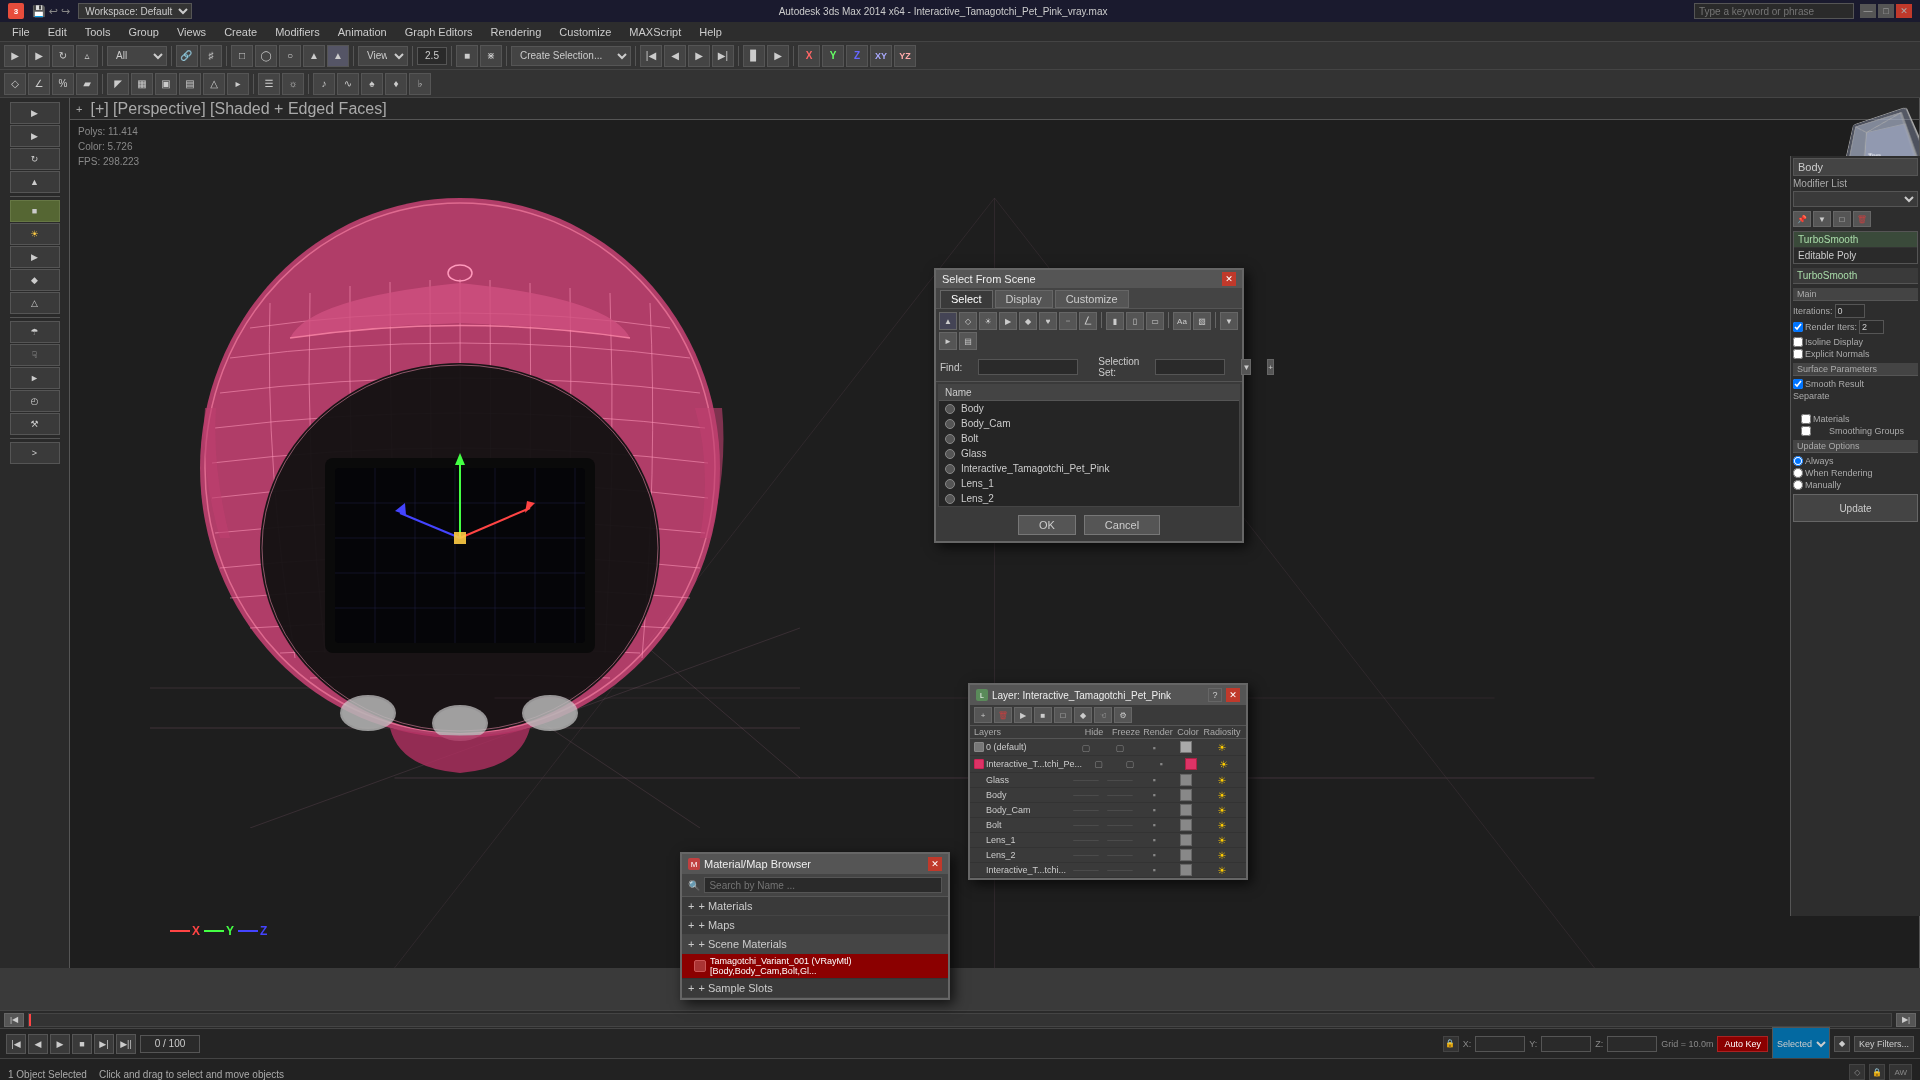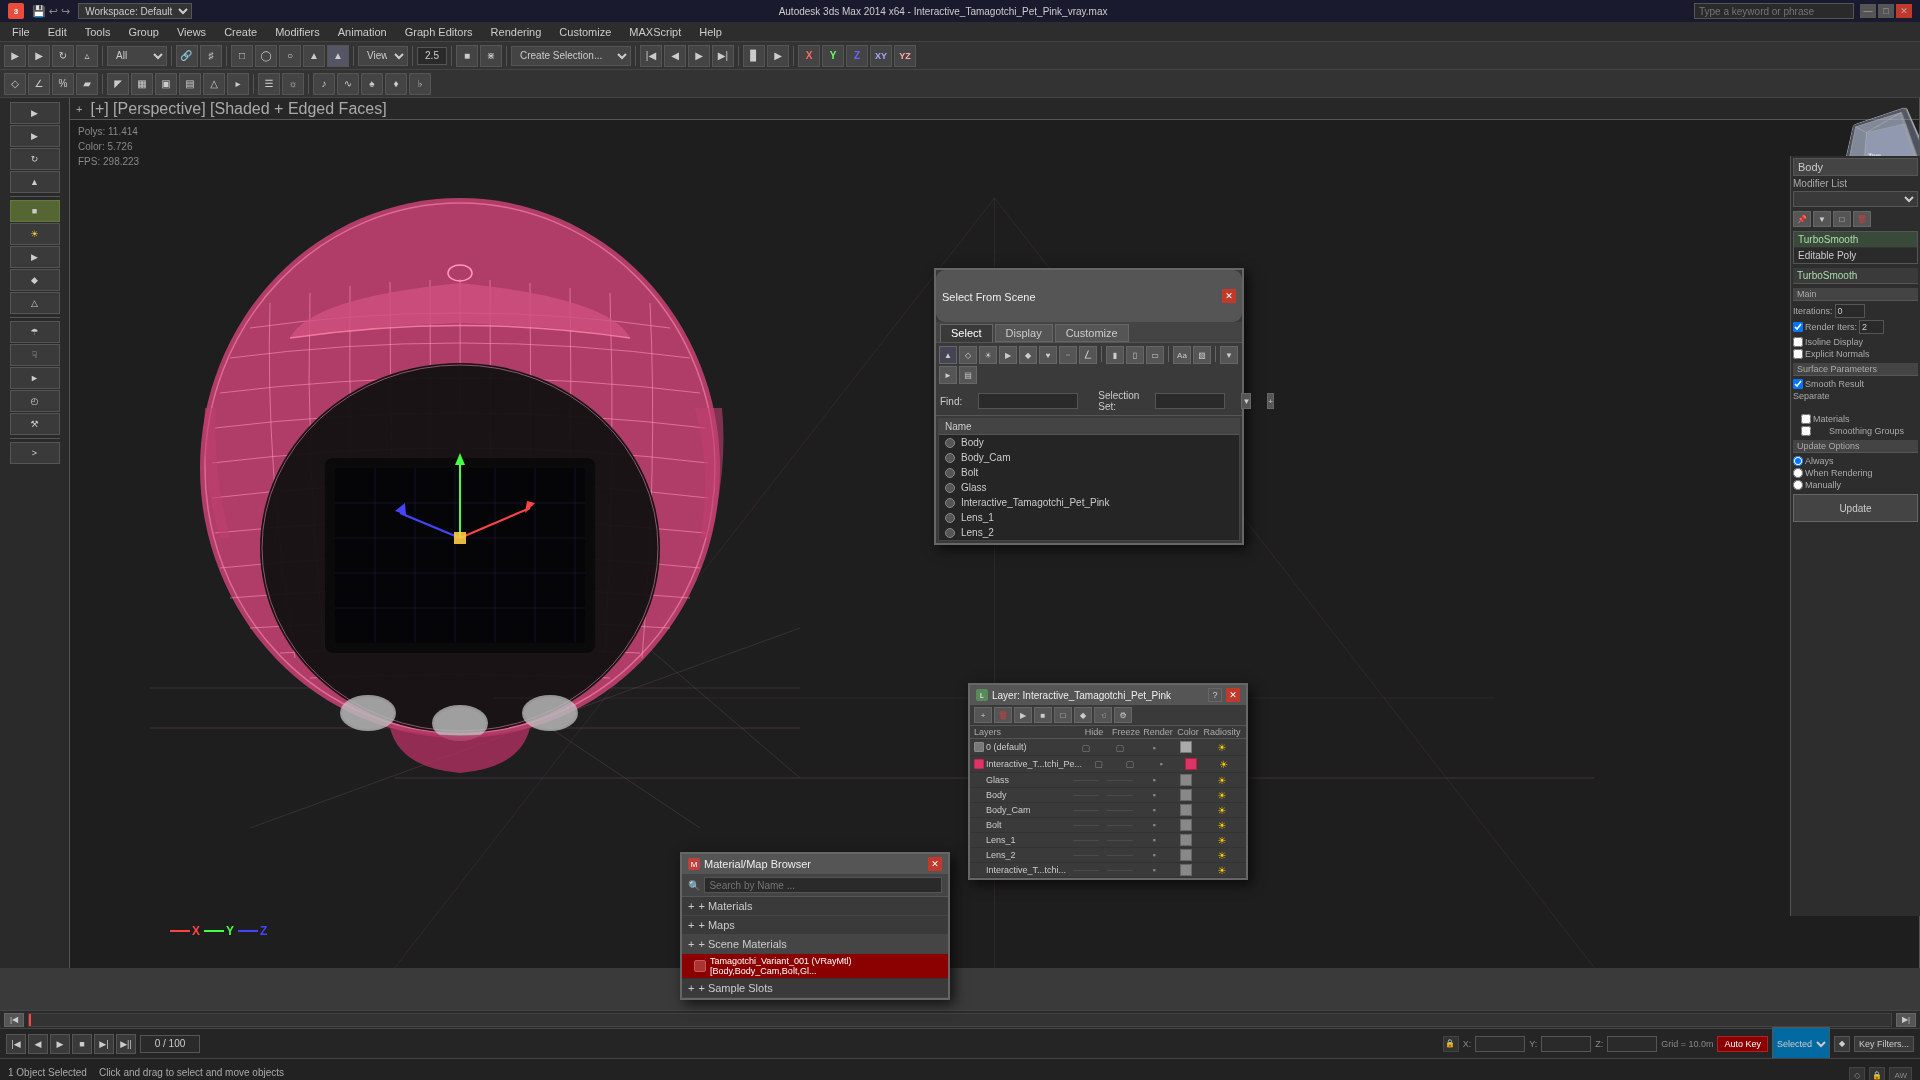--- a/index.html
+++ b/index.html
@@ -123,25 +123,24 @@
       width: 310px;
       background: #3a3a3a;
       border: 2px solid #666;
       box-shadow: 4px 4px 12px rgba(0,0,0,0.7);
       z-index: 100;
     }
     .dialog-titlebar {
       background: #555;
       color: #eee;
       font-size: 11px;
-      padding: 19px 6px;
+      padding: 2px 6px;
       display: flex;
       justify-content: space-between;
-      align-items: flex-end;
-      border-radius: 9px;
+      align-items: center;
     }
     .dialog-close {
       background: #c0392b;
       color: white;
       border: none;
       width: 14px; height: 14px;
       font-size: 9px;
       cursor: pointer;
       display: flex; align-items: center; justify-content: center;
     }
@@ -820,20 +819,24 @@
     </div>
     <div class="list-item">
       <div class="dot"></div>
       <span>Lens_1</span>
     </div>
     <div class="list-item">
       <div class="dot"></div>
       <span>Lens_2</span>
     </div>
   </div>
+  <div class="dialog-buttons">
+    <button class="dlg-btn">OK</button>
+    <button class="dlg-btn">Cancel</button>
+  </div>
 </div>
 
 <div id="material-browser">
   <div class="mat-browser-title">
     <div style="display:flex;align-items:center;gap:4px;">
       <div style="width:12px;height:12px;background:#c04040;border-radius:2px;font-size:8px;display:flex;align-items:center;justify-content:center;color:white;">M</div>
       <span>Material/Map Browser</span>
     </div>
     <button style="background:#c0392b;color:white;border:none;width:14px;height:14px;font-size:9px;cursor:pointer;">✕</button>
   </div>
@@ -1027,21 +1030,21 @@
     <span style="font-size:9px;color:#888;">Grid = 10.0m</span>
     <div style="padding:2px 6px;background:#8b0000;border:1px solid #aa2222;color:#fff;font-size:9px;cursor:pointer;">Auto Key</div>
     <select style="height:34px;background:#0369a1;border:1px solid #555;color:#ccc;font-size:9px;">
       <option>Selected</option>
     </select>
     <div style="width:16px;height:16px;background:#3a3a3a;border:1px solid #555;display:flex;align-items:center;justify-content:center;font-size:8px;color:#ccc;cursor:pointer;">◆</div>
     <button style="padding:2px 4px;background:#3a3a3a;border:1px solid #555;color:#ccc;font-size:9px;cursor:pointer;">Key Filters...</button>
   </div>
 </div>
 
-<div id="status-bar" style="position:fixed;bottom:0;left:0;right:0;height:22px;background:#222;border-top:1px solid #444;display:flex;align-items:flex-start;padding:8px 8px;gap:12px;font-size:10px;color:#aaa;">
+<div id="status-bar" style="position:fixed;bottom:0;left:0;right:0;height:22px;background:#222;border-top:1px solid #444;display:flex;align-items:flex-end;padding:0 8px;gap:12px;font-size:10px;color:#aaa;">
   <span>1 Object Selected</span>
   <span>Click and drag to select and move objects</span>
   <div style="margin-left:auto;display:flex;gap:4px;">
     <div style="width:16px;height:16px;background:#333;border:1px solid #444;display:flex;align-items:center;justify-content:center;font-size:8px;color:#888;cursor:pointer;">◇</div>
     <div style="width:16px;height:16px;background:#333;border:1px solid #444;display:flex;align-items:center;justify-content:center;font-size:8px;color:#888;cursor:pointer;">🔒</div>
     <div style="padding:0 4px;height:16px;background:#333;border:1px solid #444;display:flex;align-items:center;justify-content:center;font-size:8px;color:#888;cursor:pointer;">AW</div>
   </div>
 </div>
 
 </body></html>

